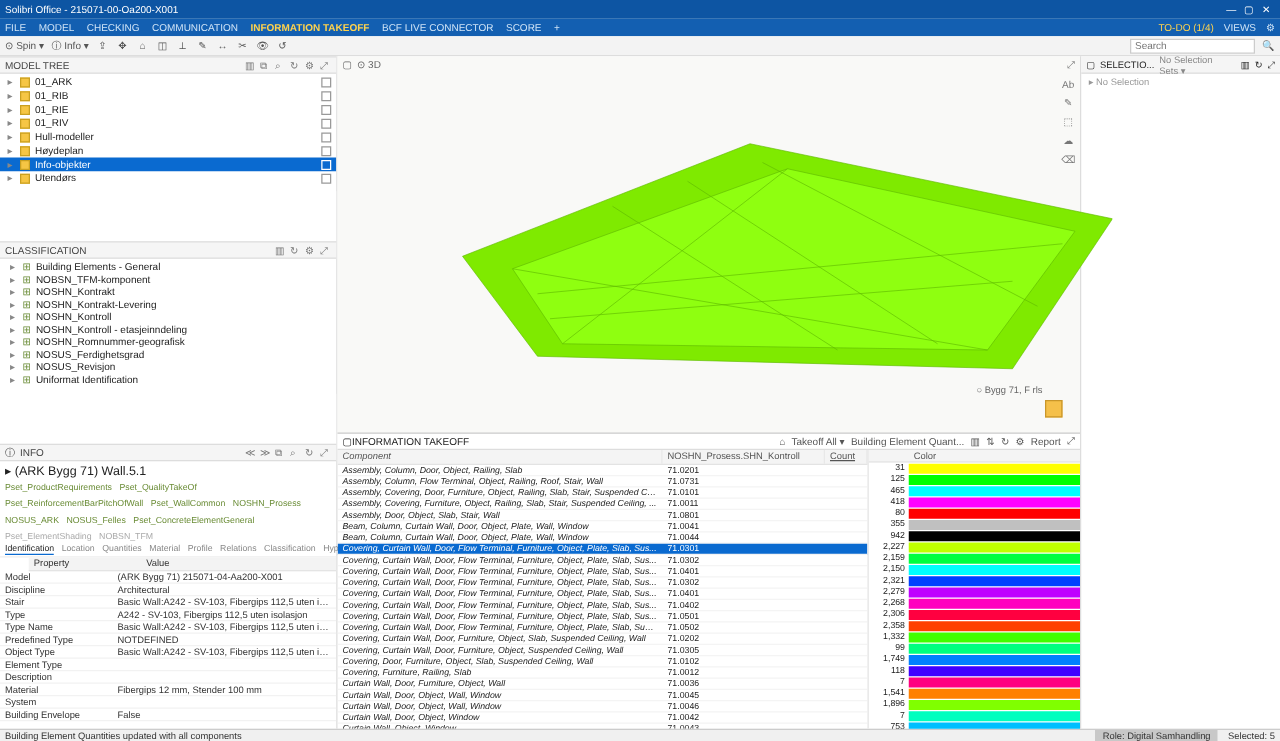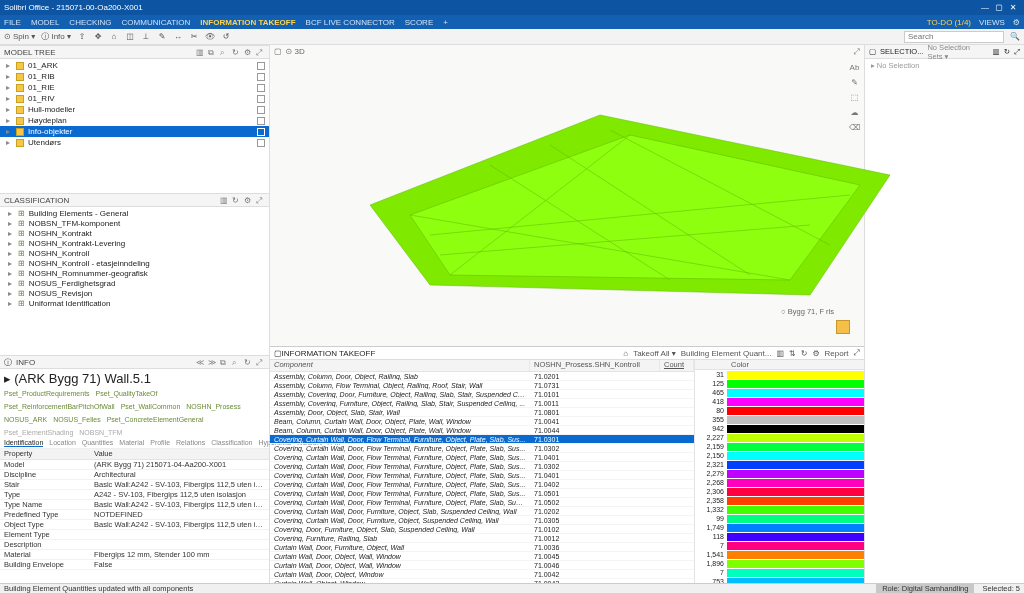--- a/index.html
+++ b/index.html
@@ -32,21 +32,21 @@
   .classification{}
   .class-body{padding:1px 0;}
   .class-item{height:10px;display:flex;align-items:center;padding:0 6px;gap:4px;}
   .info-panel{flex:1;display:flex;flex-direction:column;min-height:0;}
   .tabs-row{display:flex;gap:6px;padding:2px 4px;flex-wrap:wrap;font-size:7px;}
   .tabs-row .tab{color:#6a8c36;cursor:pointer;}
   .tabs-row .tab.gray{color:#aaa;}
   .subtabs{display:flex;gap:6px;padding:1px 4px;font-size:7px;color:#888;border-bottom:1px solid #eee;}
   .subtabs .active{color:#222;border-bottom:1px solid #0a6ad0;}
   .props{flex:1;overflow:hidden;}
-  .props-head{display:flex;height:11px;background:#f3f3f3;border-bottom:1px solid #e4e4e4;font-size:7.5px;color:#555;}
+  .props-head{display:flex;height:11px;background:#f3f3f3;border-bottom:1px solid #e4e4e4;font-size:7.5px;color:#555;margin-left:23px;}
   .props-head div{padding:0 4px;}
   .props-body{}
   .prow{display:flex;height:10px;align-items:center;border-bottom:1px solid #f2f2f2;font-size:7.5px;}
   .prow div{padding:0 4px; white-space:nowrap; overflow:hidden; text-overflow:ellipsis;}
   .pk{width:90px;color:#333;}
   .pv{flex:1;color:#333;}
   .center-col{flex:1;display:flex;flex-direction:column;min-width:0;}
   .viewport{flex:0 0 302px;background:#f9f9f7;position:relative;border-bottom:1px solid #ccc;}
   .vp-header{position:absolute;top:2px;left:4px;display:flex;gap:4px;font-size:8px;color:#666;align-items:center;}
   .vp-right-icons{position:absolute;top:2px;right:4px;display:flex;flex-direction:column;gap:4px;color:#777;}
@@ -278,21 +278,21 @@
       <span class="icons">
         <span>≪</span>
         <span>≫</span>
         <span>⧉</span>
         <span>⌕</span>
         <span>↻</span>
         <span>⤢</span>
       </span>
     </div>
     <div class="info-panel">
-      <div style="padding:2px 4px;font-size:13px;">
+      <div style="padding:2px 4px;font-size:10px;">
         ▸ <span>(ARK Bygg 71) Wall.5.1</span>
       </div>
       <div class="tabs-row" id="pset-tabs">
           <span class="tab">Pset_ProductRequirements</span>
           <span class="tab">Pset_QualityTakeOf</span>
           <span class="tab">Pset_ReinforcementBarPitchOfWall</span>
           <span class="tab">Pset_WallCommon</span>
           <span class="tab">NOSHN_Prosess</span>
           <span class="tab">NOSUS_ARK</span>
           <span class="tab">NOSUS_Felles</span>
@@ -349,20 +349,24 @@
               <div class="pk">Element Type</div>
               <div class="pv"></div>
             </div>
             <div class="prow">
               <div class="pk">Description</div>
               <div class="pv"></div>
             </div>
             <div class="prow">
               <div class="pk">Material</div>
               <div class="pv">Fibergips 12 mm, Stender 100 mm</div>
+            </div>
+            <div class="prow">
+              <div class="pk">System</div>
+              <div class="pv"></div>
             </div>
             <div class="prow">
               <div class="pk">Building Envelope</div>
               <div class="pv">False</div>
             </div>
           </div>
       </div>
     </div>
   </div>
 

